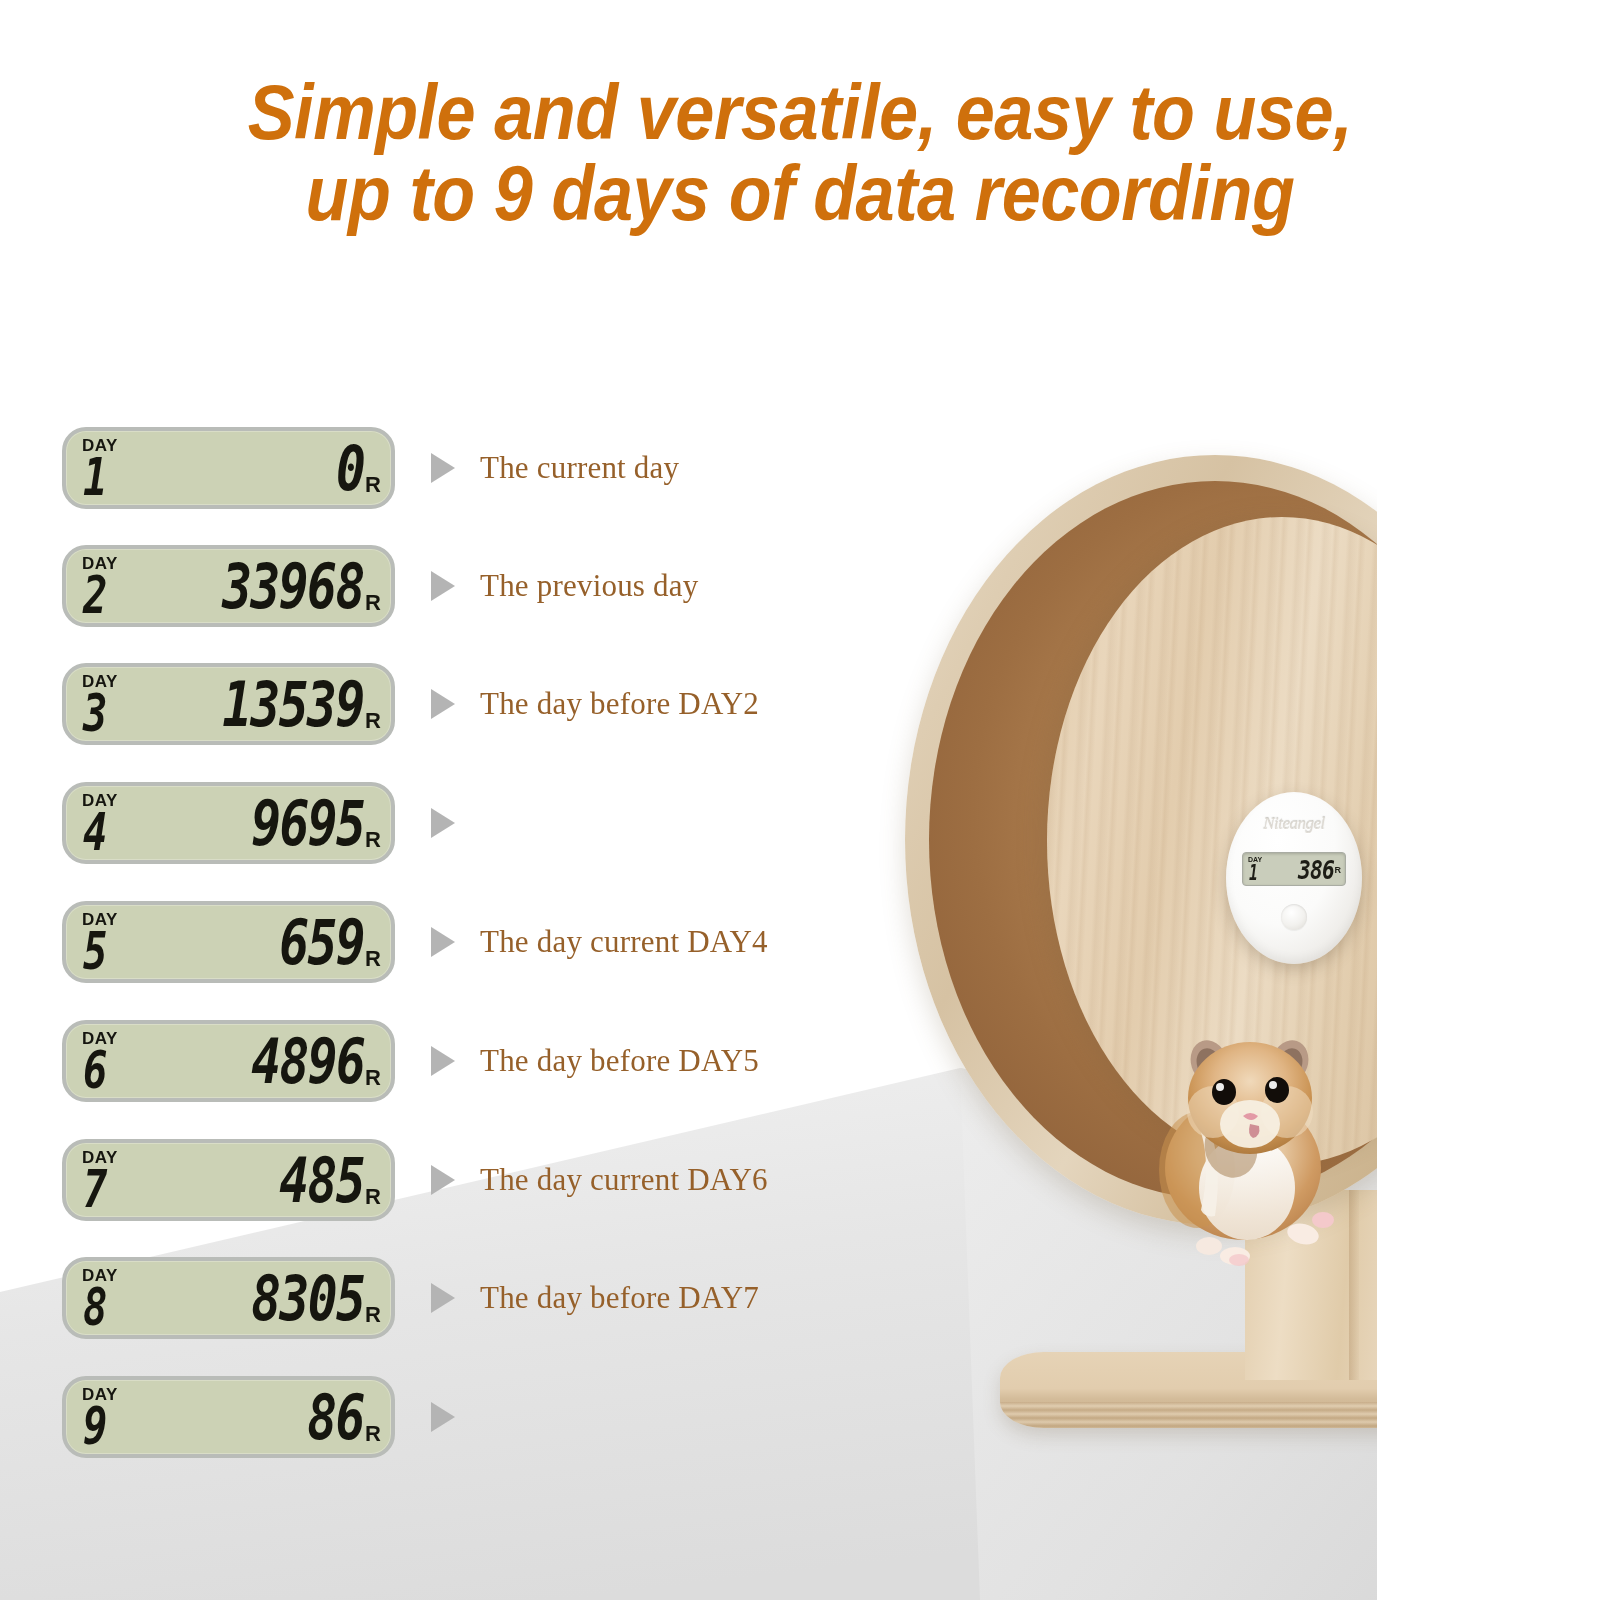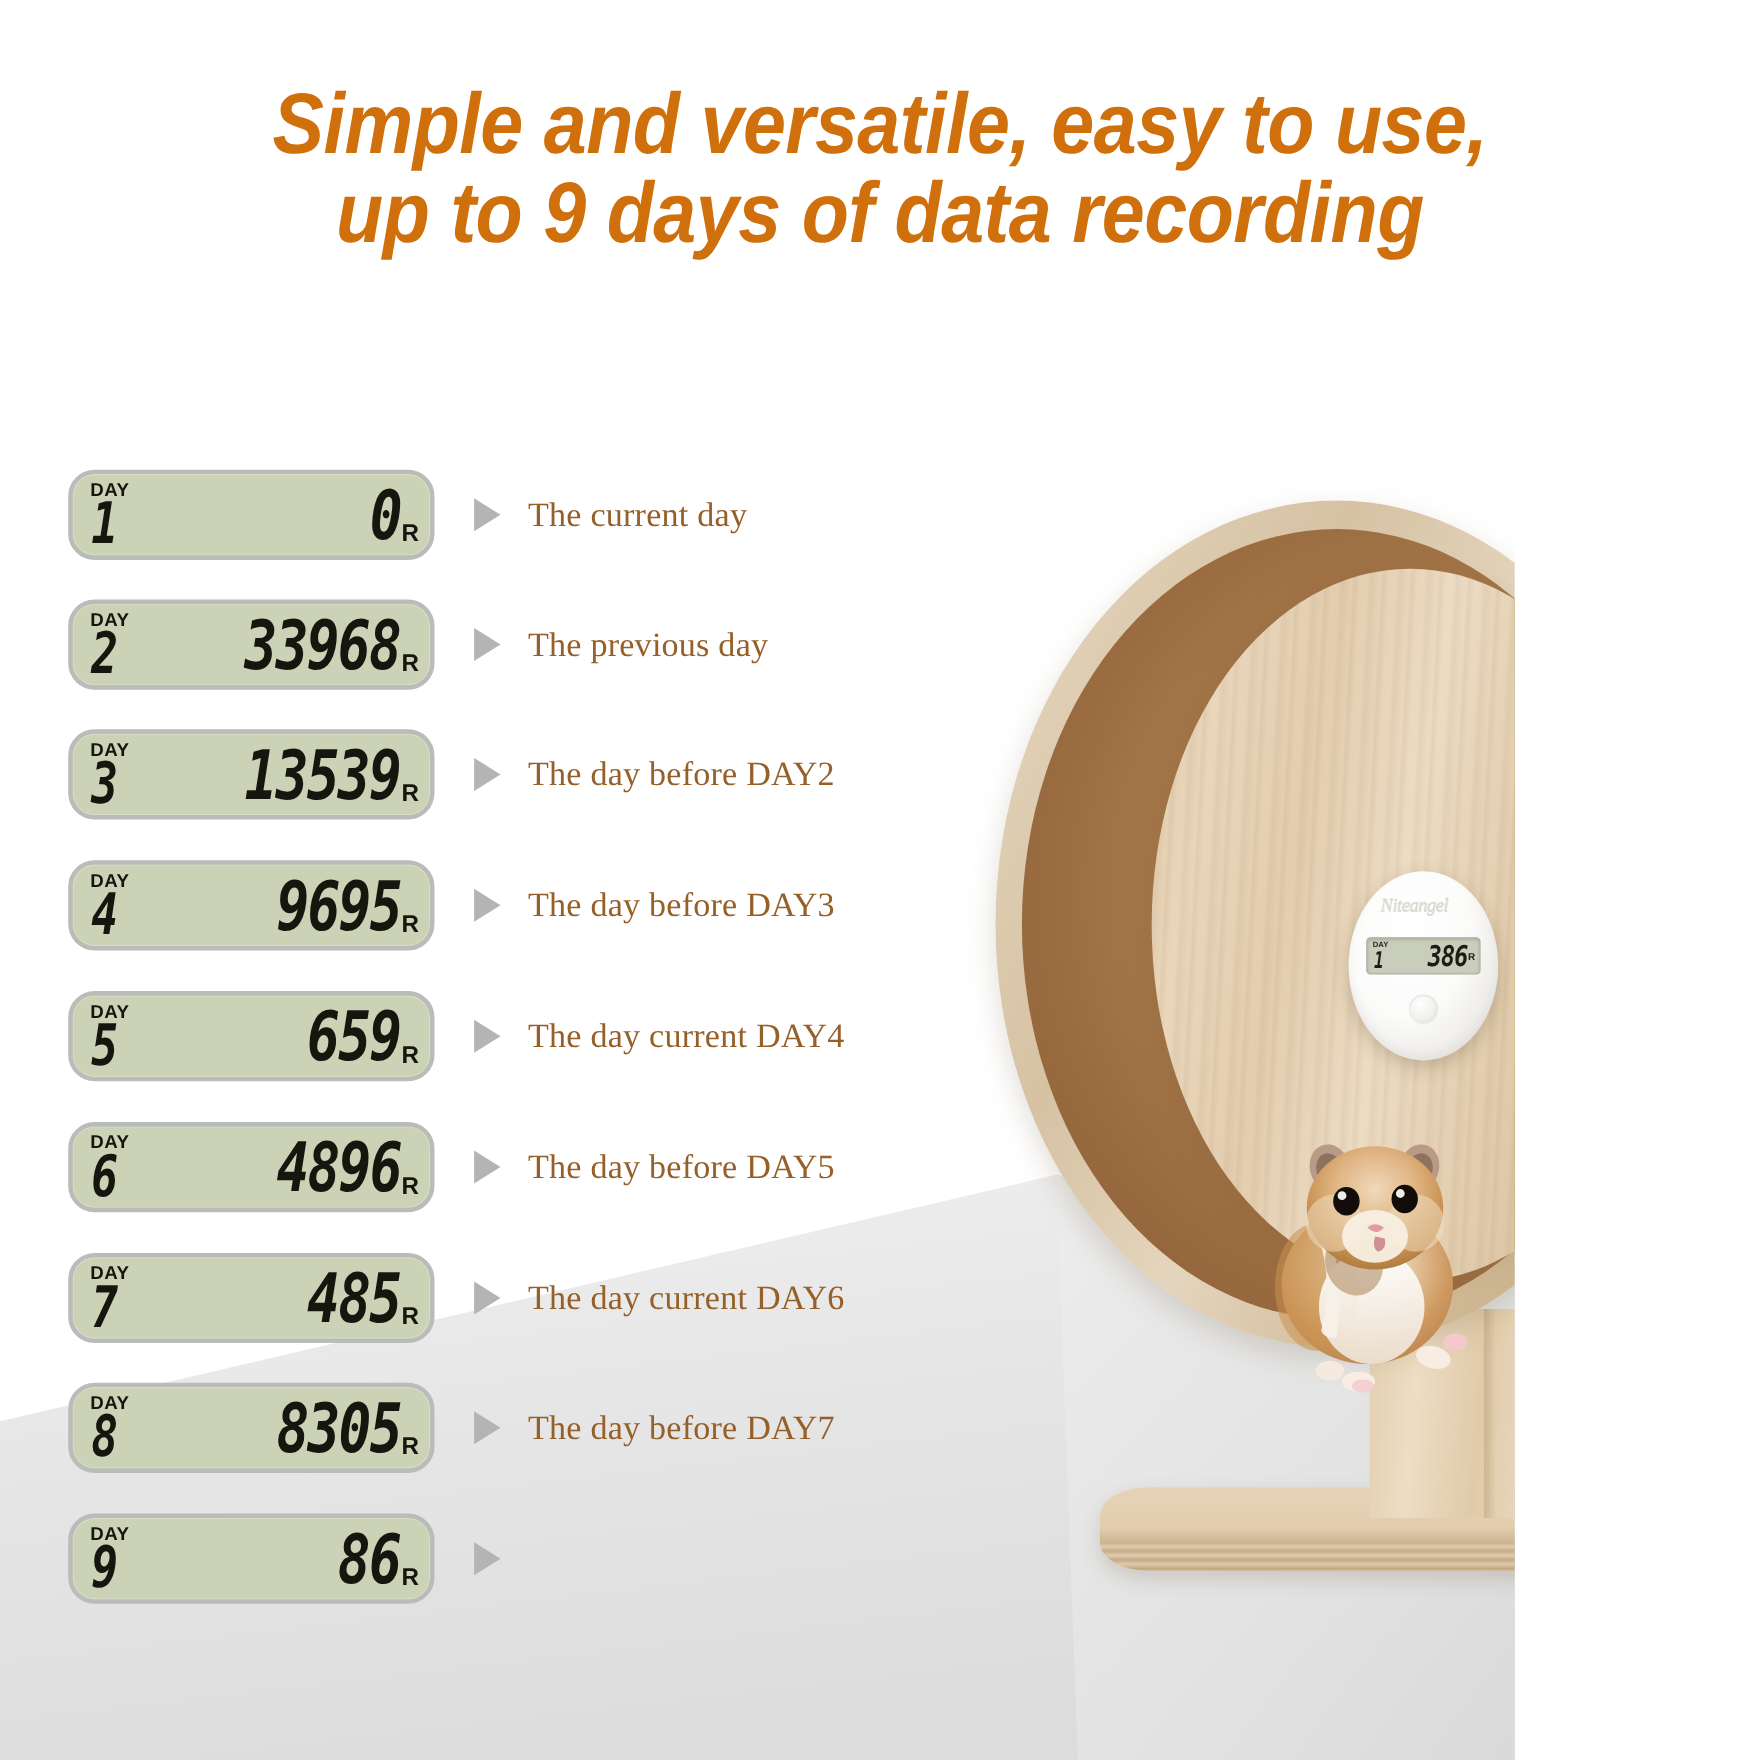--- a/index.html
+++ b/index.html
@@ -263,21 +263,21 @@
   .counter-logo {
     position: absolute;
     left: 50%;
     top: 22px;
     transform: translateX(-50%);
     width: 78px;
     height: 22px;
     font-family: "Liberation Serif", serif;
     font-style: italic;
     font-size: 17px;
-    text-align: left;
+    text-align: center;
     color: #ddd9d2;
     text-shadow: 0 1px 0 rgba(255,255,255,0.9), 0 -1px 1px rgba(150,145,135,0.55);
     letter-spacing: -0.5px;
     white-space: nowrap;
     overflow: hidden;
   }
   .mini-lcd {
     position: absolute;
     left: 16px;
     top: 60px;
@@ -497,21 +497,20 @@
             <span class="day-word">DAY</span>
             <span class="day-num">4</span>
           </div>
           <div class="value-block">
             <span class="value-digits">9695</span>
             <span class="value-r">R</span>
           </div>
         </div>
       </div>
       <div class="bullet"></div>
-      <div class="caption">The day before DAY3</div>
     </div>
 
     <div class="row" style="top:896px;">
       <div class="lcd">
         <div class="lcd-inner">
           <div class="day-block">
             <span class="day-word">DAY</span>
             <span class="day-num">5</span>
           </div>
           <div class="value-block">

